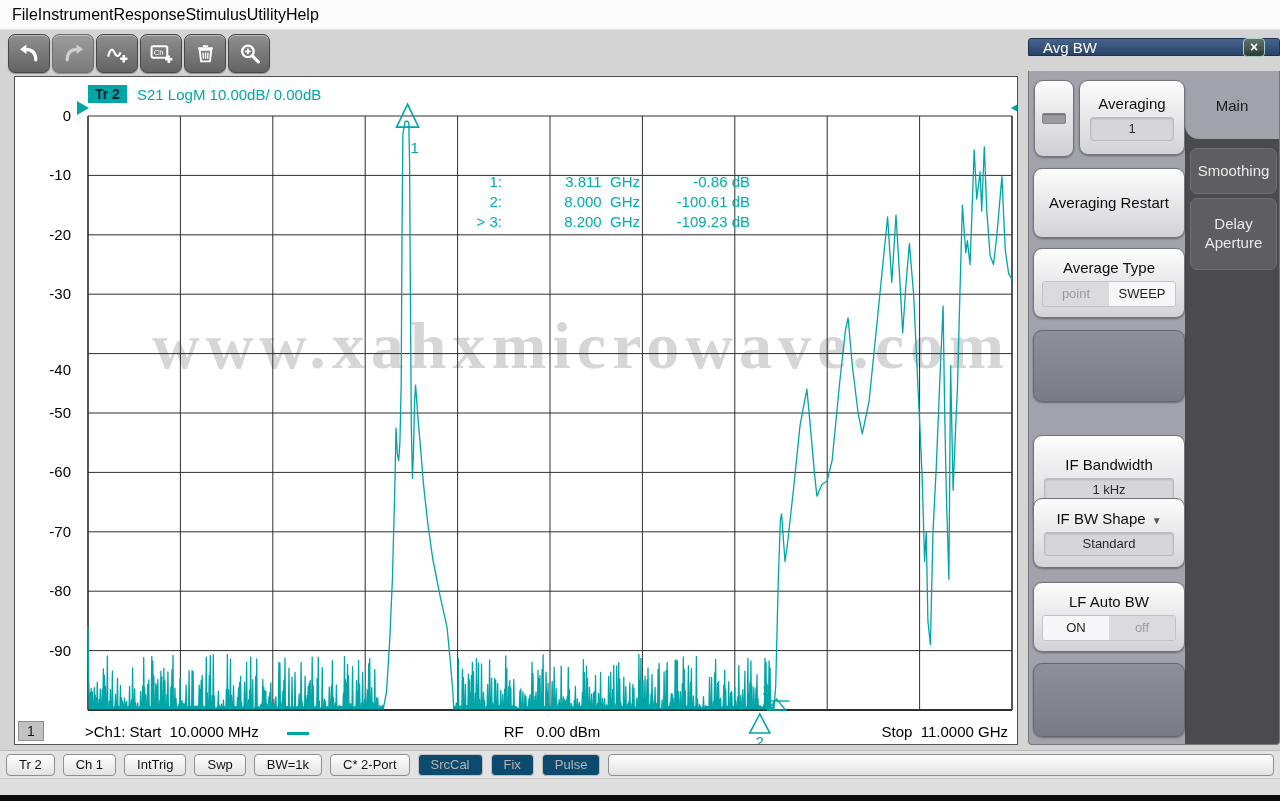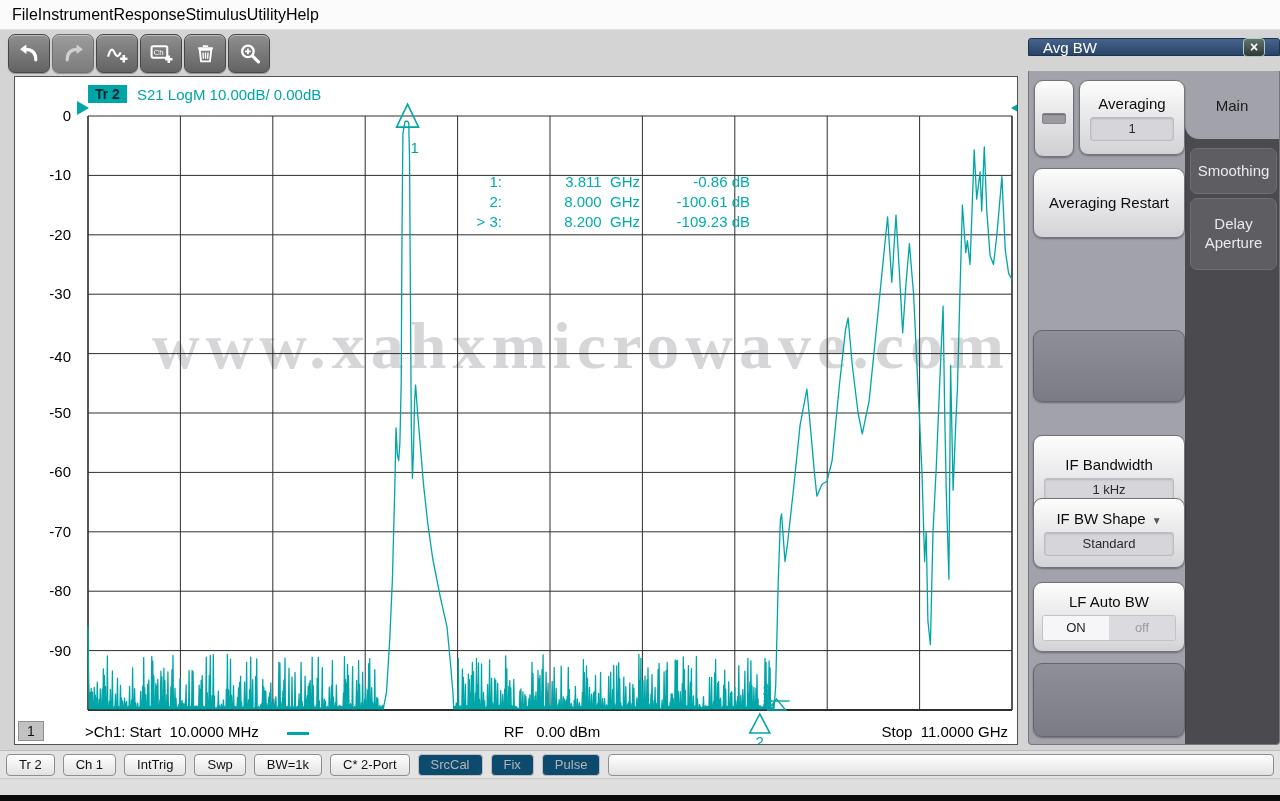--- a/index.html
+++ b/index.html
@@ -155,21 +155,21 @@
   </div>
 
 <div class="plot-window">
   <span class="trace-badge">Tr 2</span>
   <span class="trace-title">S21 LogM 10.00dB/ 0.00dB</span>
   <div id="ylabels">
       <div class="yl" style="top: 30px;">0</div>
       <div class="yl" style="top: 89.4px;">-10</div>
       <div class="yl" style="top: 148.8px;">-20</div>
       <div class="yl" style="top: 208.2px;">-30</div>
-      <div class="yl" style="top: 271px;">-40</div>
+      <div class="yl" style="top: 284px;">-40</div>
       <div class="yl" style="top: 327px;">-50</div>
       <div class="yl" style="top: 386.4px;">-60</div>
       <div class="yl" style="top: 445.8px;">-70</div>
       <div class="yl" style="top: 505.2px;">-80</div>
       <div class="yl" style="top: 564.6px;">-90</div>
       <div class="yl" style="top: 624px; margin-top: 39px;">-100</div>
     </div>
   <svg id="grat" width="924" height="594">
       <g>
         <line x1="0.0" y1="0" x2="0.0" y2="594" stroke="#2e2e2e" stroke-width="1.6"></line>
@@ -257,20 +257,27 @@
     </div>
     <div class="sk" style="left:50px;width:106px;top:9px;height:75px">
       <div class="sklab">Averaging</div>
       <div class="skval">1</div>
     </div>
 
     <div class="sk" style="top:97px;height:70px">
       <div class="sklab" style="line-height:1.25">Averaging Restart</div>
     </div>
 
+    <div class="sk" style="top:177px;height:70px">
+      <div class="sklab">Average Type</div>
+      <div class="sktog">
+        <div class="opt off">point</div>
+        <div class="opt on">SWEEP</div>
+      </div>
+    </div>
 
     <div class="sk blank" style="top:259px;height:72px"></div>
 
     <div class="sk" style="top:364px;height:88px">
       <div class="sklab">IF Bandwidth</div>
       <div class="skval">1 kHz</div>
     </div>
 
     <div class="sk" style="top:427px;height:70px">
       <div class="sklab">

